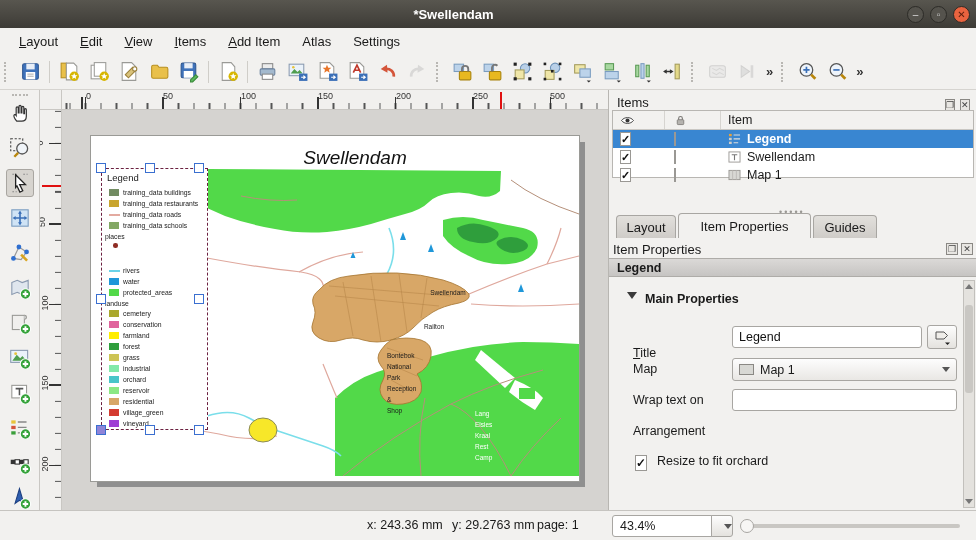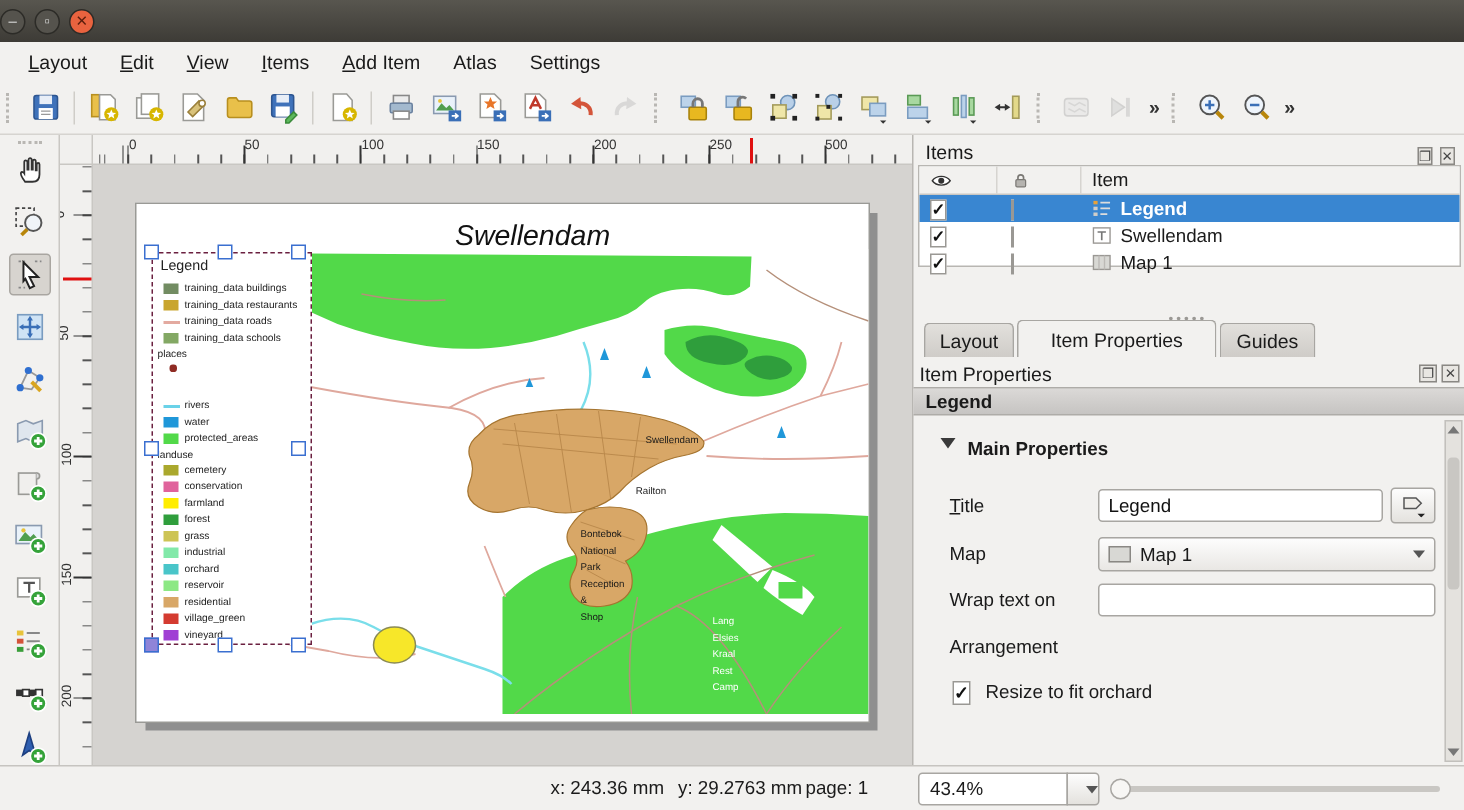--- a/index.html
+++ b/index.html
@@ -106,20 +106,21 @@
   #statusbar{left:0;top:510px;width:976px;height:30px;background:#f2f1ef;border-top:1px solid #c6c4c0;box-sizing:border-box;font-size:12.5px;}
   #zoomcombo{position:absolute;left:612px;top:4px;width:100px;height:22px;background:#fff;border:1px solid #a8a6a2;border-radius:3px 0 0 3px;box-sizing:border-box;display:flex;align-items:center;padding-left:7px;}
   #zoomarrow{position:absolute;left:711px;top:4px;width:22px;height:22px;background:linear-gradient(#fdfdfd,#e4e2de);border:1px solid #a8a6a2;border-radius:0 3px 3px 0;box-sizing:border-box;display:flex;align-items:center;justify-content:center;}
   #zoomslider{position:absolute;left:742px;top:13px;width:218px;height:4px;background:#c9c7c3;border-radius:2px;}
   #zoomhandle{position:absolute;left:-2px;top:-5px;width:14px;height:14px;border-radius:50%;background:#f7f6f4;border:1px solid #a8a6a2;box-sizing:border-box;}
 </style>
 </head>
 <body>
 
 <div id="titlebar" class="abs">
+  <span class="wtitle">*Swellendam</span>
   <span class="winbtn">–</span>
   <span class="winbtn">▫</span>
   <span class="winbtn close">✕</span>
 </div>
 
 <div id="menubar" class="abs">
   <span class="menu-item accel">Layout</span>
   <span class="menu-item accel">Edit</span>
   <span class="menu-item accel">View</span>
   <span class="menu-item accel">Items</span>
@@ -705,21 +706,21 @@
   </div>
   <div id="legbar">
       <span>Legend</span>
     </div>
 
   <div class="grouphdr">
     <span class="tri-down"></span>
     <span>Main Properties</span>
   </div>
 
-  <span class="flabel accel" style="left:24px;top:240px;">Title</span>
+  <span class="flabel accel" style="left:24px;top:256px;">Title</span>
   <input class="finput" style="left: 123px; top: 236px; width: 190px;" value="Legend">
   <span class="ddbtn" style="left:318px;top:235px;">
     <svg width="18" height="16" viewBox="0 0 18 16">
         <path d="M3 3h8l3.5 3.5L11 10H3z" fill="#efede9" stroke="#555"></path>
         <polygon points="12,13.5 17,13.5 14.5,16" fill="#222"></polygon>
       </svg>
   </span>
 
   <span class="flabel" style="left:24px;top:272px;">Map</span>
   <span class="fcombo" style="left:123px;top:268px;width:225px;">

